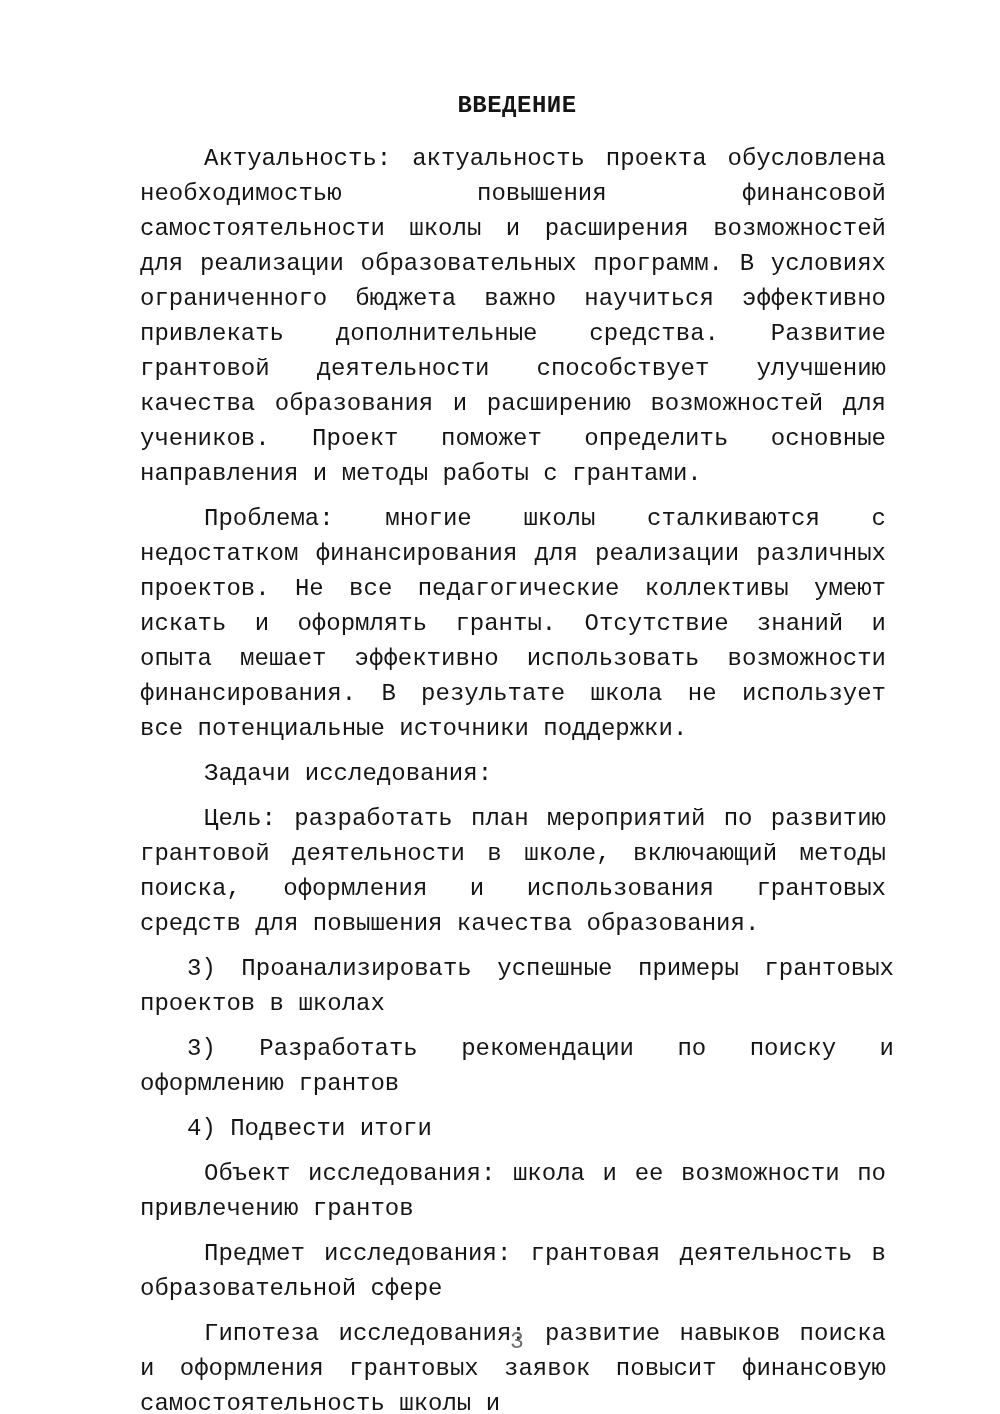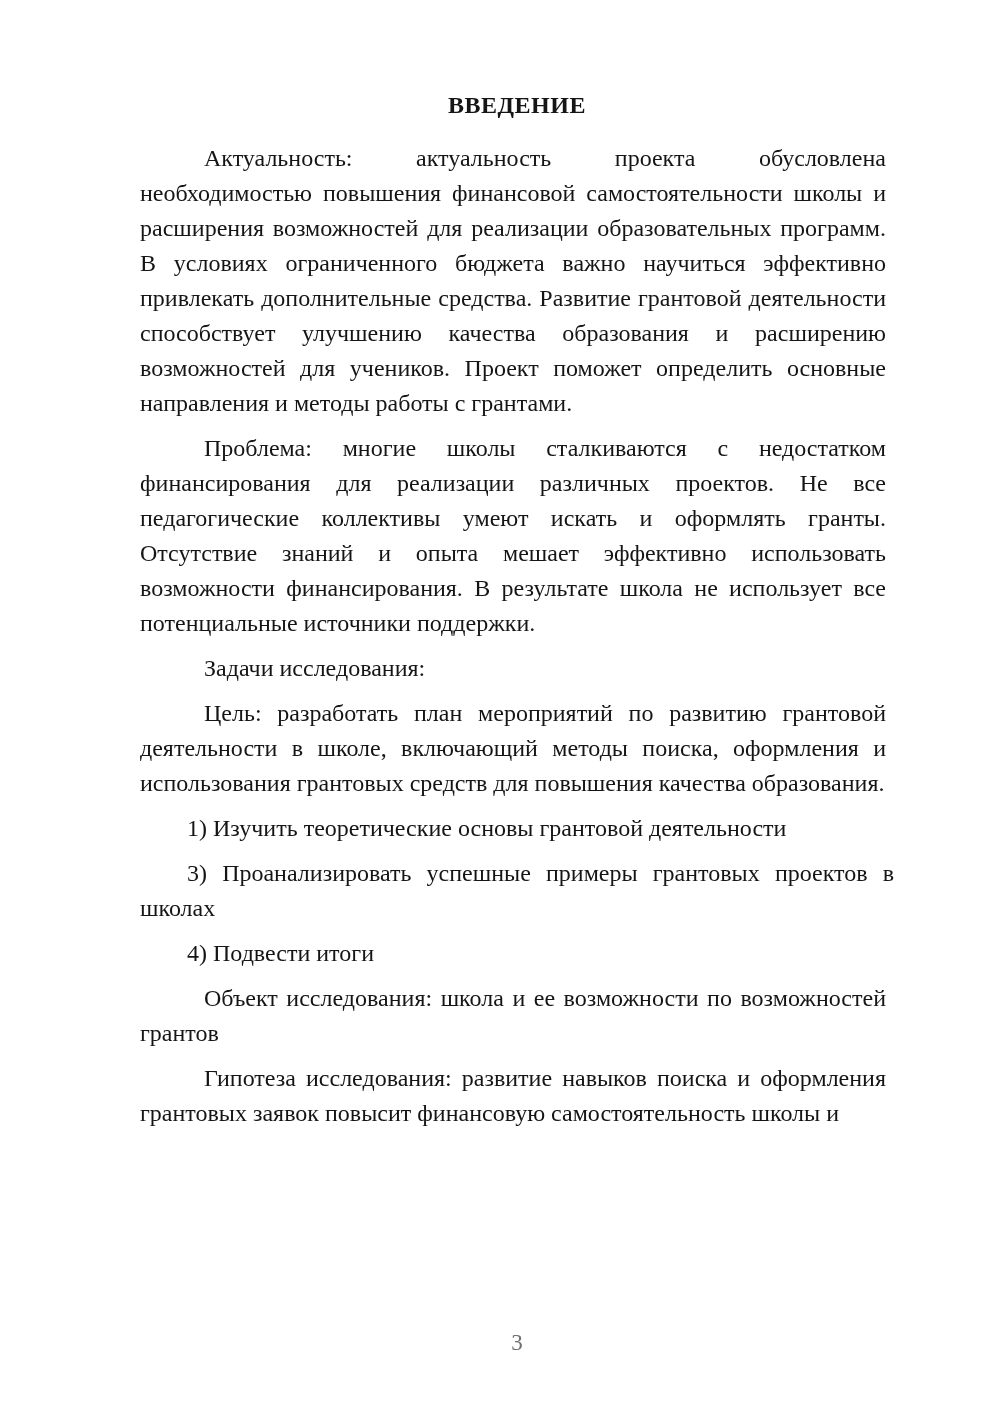--- a/index.html
+++ b/index.html
@@ -7,21 +7,21 @@
     padding: 0;
     background: #ffffff;
   }
   .page {
     position: relative;
     width: 964px;
     height: 1414px;
     background: #ffffff;
     box-sizing: border-box;
     padding: 88px 70px 0 140px;
-    font-family: Liberation Serif, serif;
+    font-family: Liberation Mono, monospace;
     font-size: 24px;
     line-height: 35px;
     color: #151515;
     overflow: hidden;
   }
   .doc-title {
     font-size: 24px;
     font-weight: bold;
     text-align: center;
     margin: 0 0 18px 0;
@@ -55,28 +55,29 @@
   <h1 class="doc-title">ВВЕДЕНИЕ</h1>
 
   <p class="para">Актуальность: актуальность проекта обусловлена необходимостью повышения финансовой самостоятельности школы и расширения возможностей для реализации образовательных программ. В условиях ограниченного бюджета важно научиться эффективно привлекать дополнительные средства. Развитие грантовой деятельности способствует улучшению качества образования и расширению возможностей для учеников. Проект поможет определить основные направления и методы работы с грантами.</p>
 
   <p class="para">Проблема: многие школы сталкиваются с недостатком финансирования для реализации различных проектов. Не все педагогические коллективы умеют искать и оформлять гранты. Отсутствие знаний и опыта мешает эффективно использовать возможности финансирования. В результате школа не использует все потенциальные источники поддержки.</p>
 
   <p class="para">Задачи исследования:</p>
 
   <p class="para">Цель: разработать план мероприятий по развитию грантовой деятельности в школе, включающий методы поиска, оформления и использования грантовых средств для повышения качества образования.</p>
 
-  <p class="task">1) Изучить теоретические основы грантовой деятельности</p>
 
   <p class="task">3) Проанализировать успешные примеры грантовых проектов в школах</p>
 
+  <p class="task">3) Разработать рекомендации по поиску и оформлению грантов</p>
 
 
   <p class="task">4) Подвести итоги</p>
 
-  <p class="para">Объект исследования: школа и ее возможности по возможностей грантов</p>
+  <p class="para">Объект исследования: школа и ее возможности по привлечению грантов</p>
 
+  <p class="para">Предмет исследования: грантовая деятельность в образовательной сфере</p>
 
   <p class="para">Гипотеза исследования: развитие навыков поиска и оформления грантовых заявок повысит финансовую самостоятельность школы и</p>
 
   <div class="page-number">3</div>
 
 </div>
 
 </body></html>

